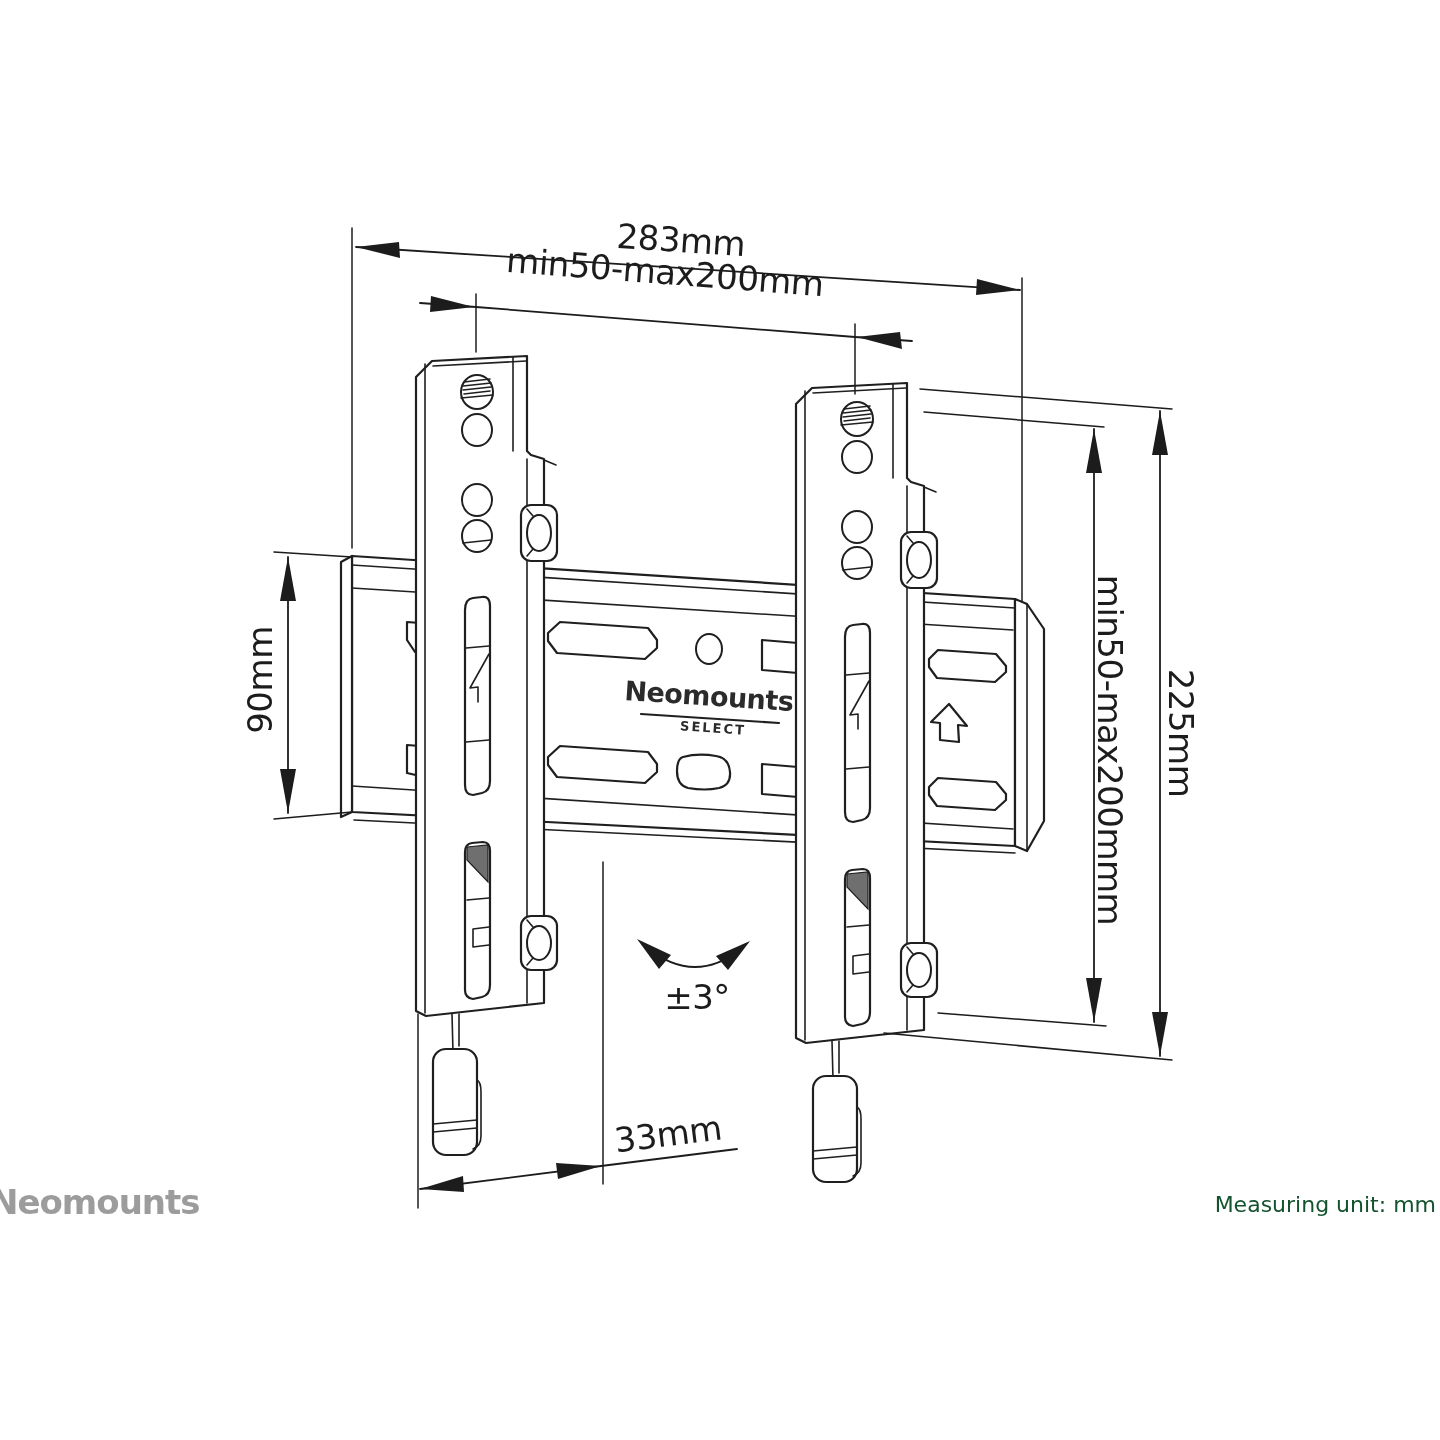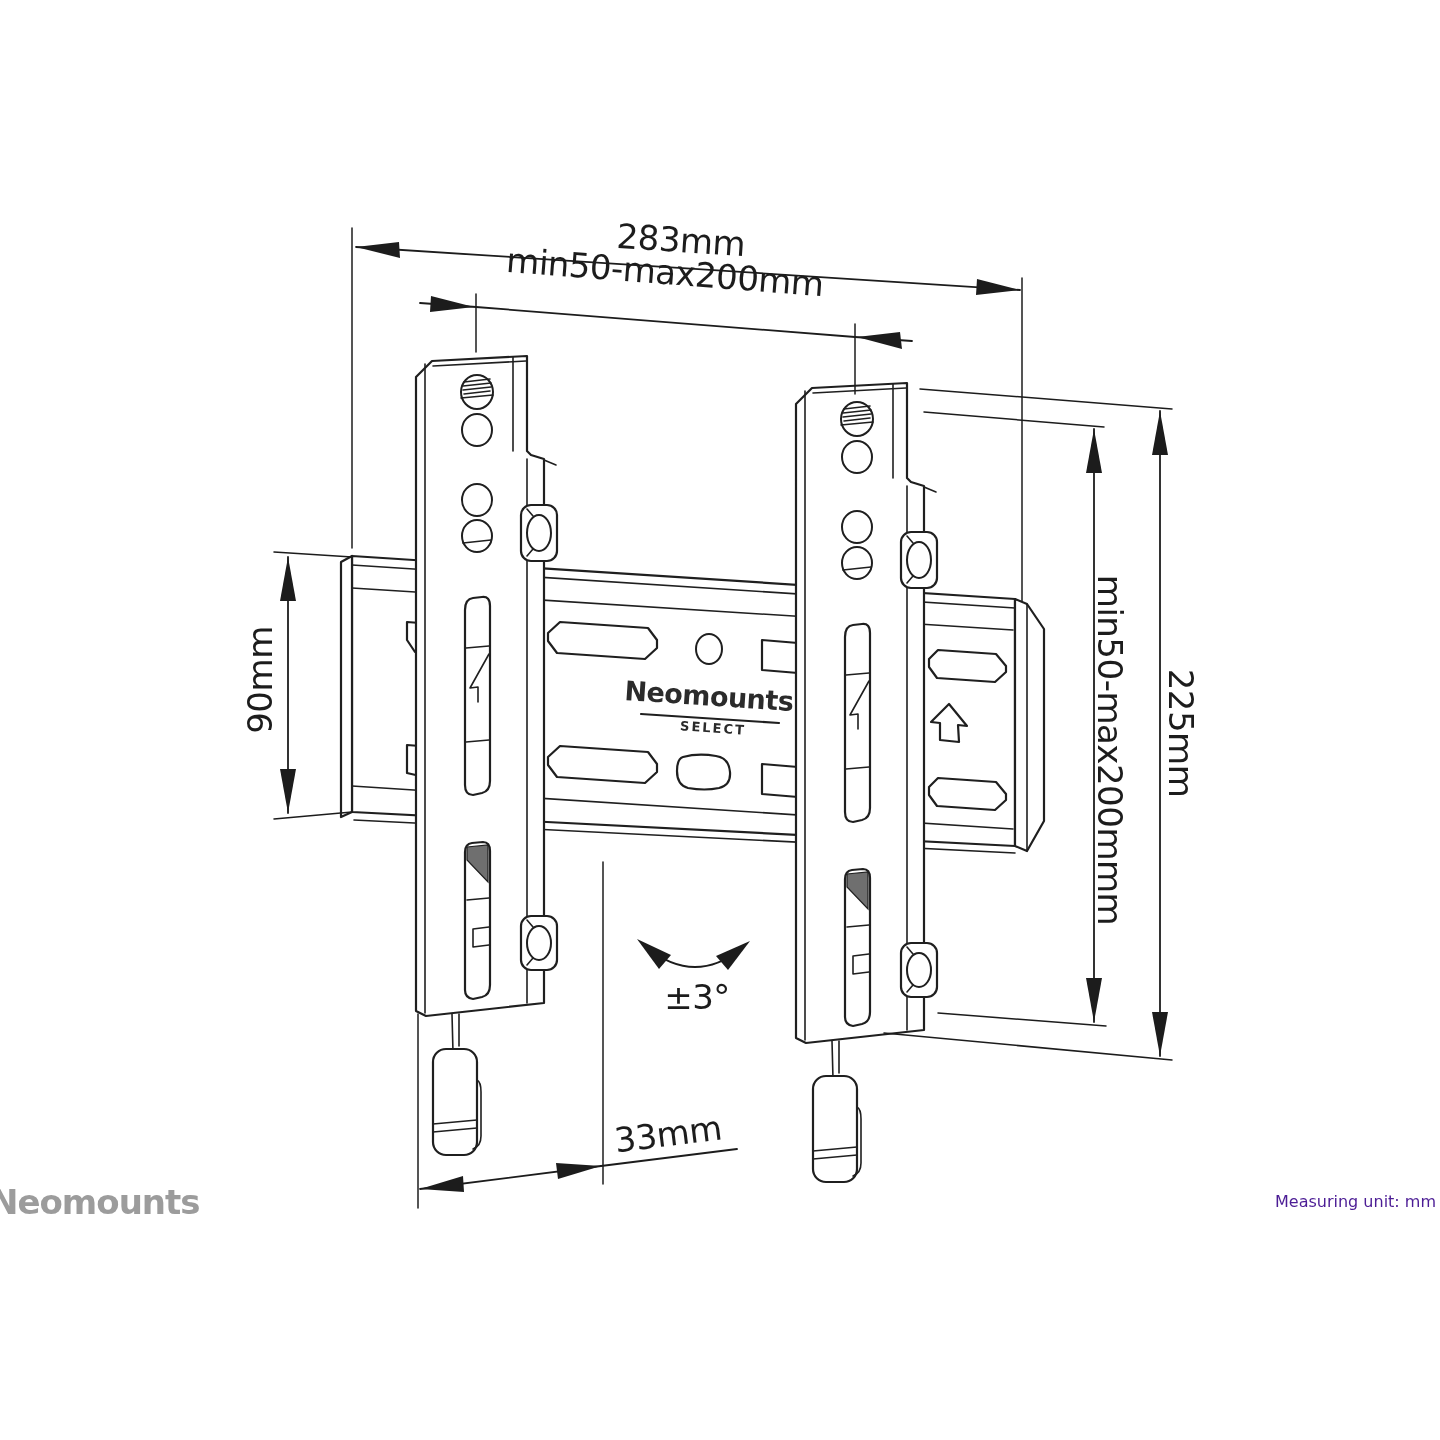--- a/index.html
+++ b/index.html
@@ -7,21 +7,21 @@
           font-family:"DejaVu Sans","Liberation Sans",sans-serif;}
   #drawing{position:absolute;left:0;top:0;}
   .dim-label{position:absolute;color:#1c1c1c;font-size:34px;letter-spacing:-0.5px;
              white-space:nowrap;transform-origin:center;}
   .logo-label{position:absolute;color:#2b2b2b;font-size:27px;font-weight:600;letter-spacing:-0.5px;
               white-space:nowrap;transform-origin:center;}
   .logo-sub{position:absolute;color:#2b2b2b;font-size:13px;font-weight:700;letter-spacing:2px;
             white-space:nowrap;transform-origin:center;}
   .watermark{position:absolute;color:#9c9c9c;font-size:34px;font-weight:600;letter-spacing:-1px;
              white-space:nowrap;}
-  .measuring-unit{position:absolute;color:#4c1d95;font-size:16px;white-space:nowrap;}
+  .measuring-unit{position:absolute;color:#14532d;font-size:22px;white-space:nowrap;}
   svg *{vector-effect:non-scaling-stroke;}
   .ln{stroke:#1f1f1f;fill:none;stroke-width:2.2;stroke-linejoin:round;stroke-linecap:round;}
   .ln-thin{stroke:#1f1f1f;fill:none;stroke-width:1.6;stroke-linejoin:round;stroke-linecap:round;}
   .face{fill:#ffffff;stroke:#1f1f1f;stroke-width:2.2;stroke-linejoin:round;}
   .hole{fill:#ffffff;stroke:#1f1f1f;stroke-width:2;}
   .dimln{stroke:#1c1c1c;fill:none;stroke-width:1.8;stroke-linecap:round;}
   .extln{stroke:#1c1c1c;fill:none;stroke-width:1.5;stroke-linecap:round;}
   .arr{fill:#1c1c1c;stroke:none;}
   .shade{fill:#6f6f6f;stroke:#1f1f1f;stroke-width:1.2;}
 </style>

